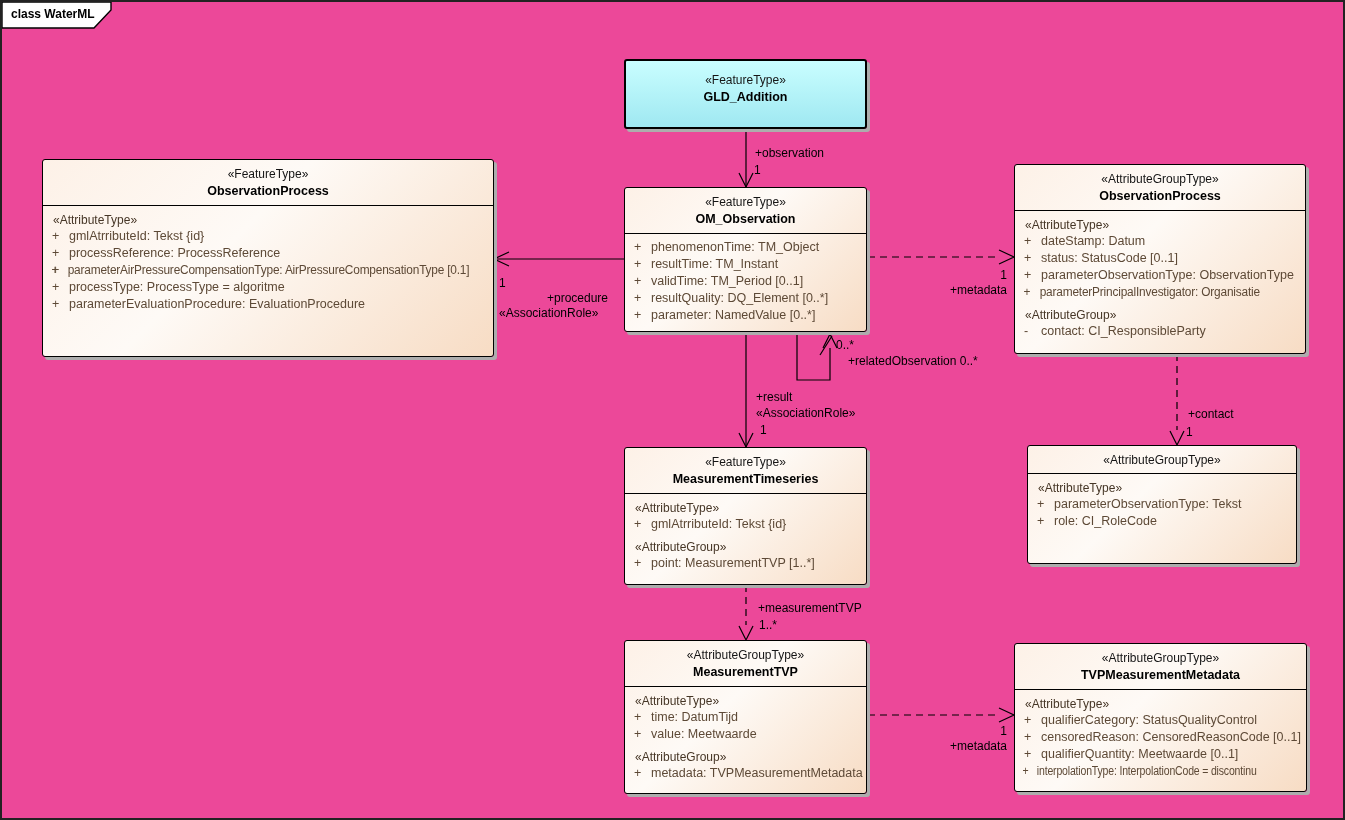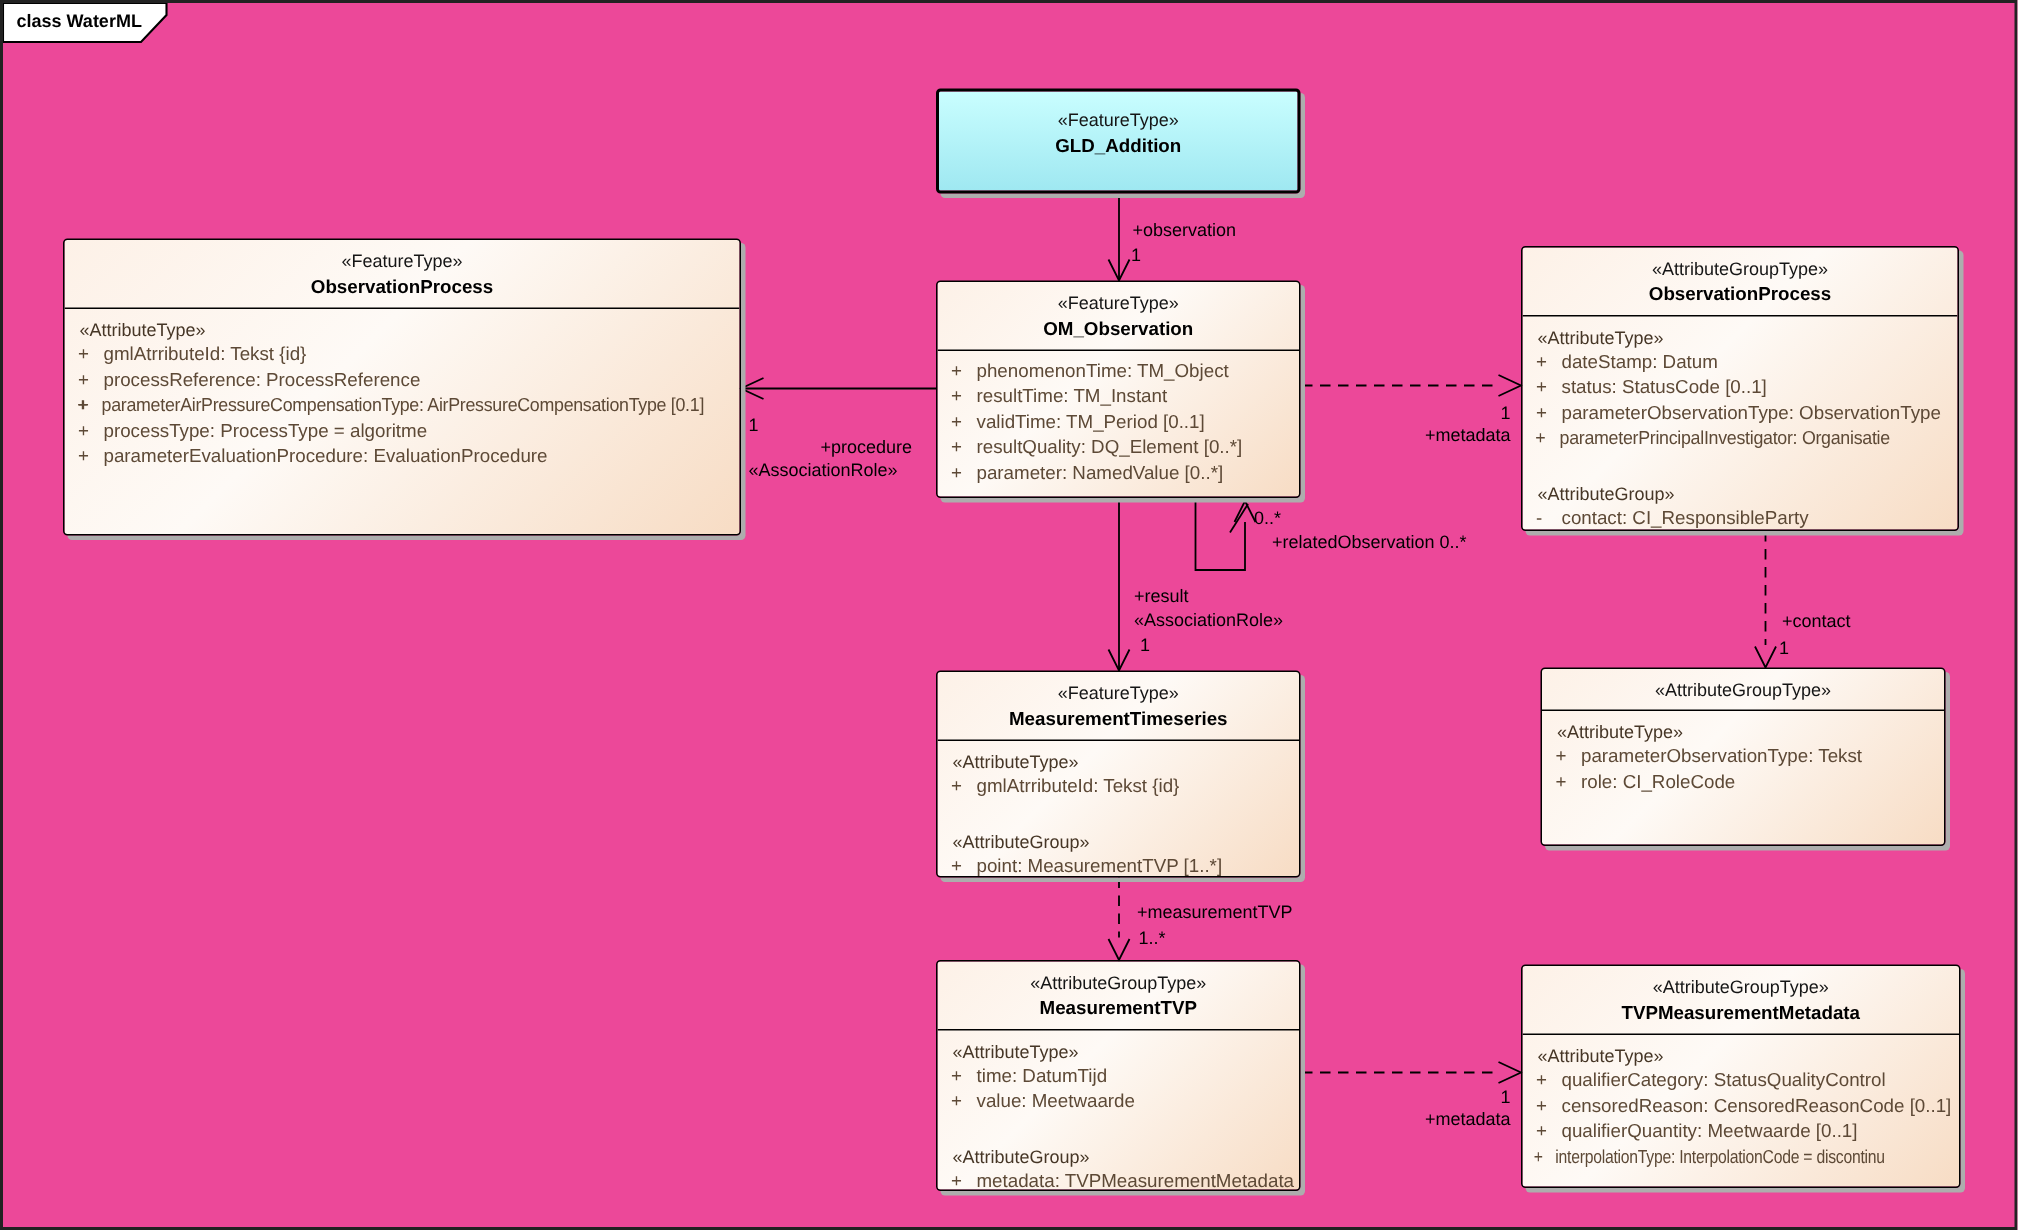--- a/index.html
+++ b/index.html
@@ -14,21 +14,21 @@
   
   .uml-class{position:absolute;z-index:2;border:1px solid #000;border-radius:3px;
     background:linear-gradient(135deg,#fdf1e7 0%,#fefaf6 42%,#f7dcc4 100%);
     box-shadow:3px 3px 0 #adadad;box-sizing:border-box;overflow:hidden;}
   .uml-class.hl{border-width:2px;background:linear-gradient(180deg,#c9feff 0%,#9fe8f1 100%);}
   .hdr{text-align:center;padding:7px 2px 5px;border-bottom:1px solid #000;}
   .hl .hdr{border-bottom:none;padding-top:12px;}
   .stereo{font-size:12px;color:#151515;line-height:15px;}
   .cname{font-size:12.5px;font-weight:bold;color:#000;line-height:17px;margin-top:1px;}
   .comp{padding:5px 3px 0 0;}
-  .sect{font-size:12px;color:#463626;line-height:16px;padding-left:10px;margin-top:20px;white-space:nowrap;}
+  .sect{font-size:12px;color:#463626;line-height:16px;padding-left:10px;margin-top:6px;white-space:nowrap;}
   .sect.first{margin-top:1px;}
   .row{font-size:12.5px;color:#5d4936;line-height:17px;white-space:nowrap;position:relative;padding-left:26px;}
   .row .vis{position:absolute;left:9px;width:12px;}
   .row.sq95{transform:scaleX(.95);transform-origin:0 50%;letter-spacing:-.2px;}
   .row.sq85{transform:scaleX(.84);transform-origin:0 50%;letter-spacing:-.2px;}
   
   .clabel{position:absolute;z-index:3;font-size:12px;color:#000;white-space:nowrap;line-height:14px;}
   .clabel.ralign{width:100px;text-align:right;}
 </style>
 </head>

